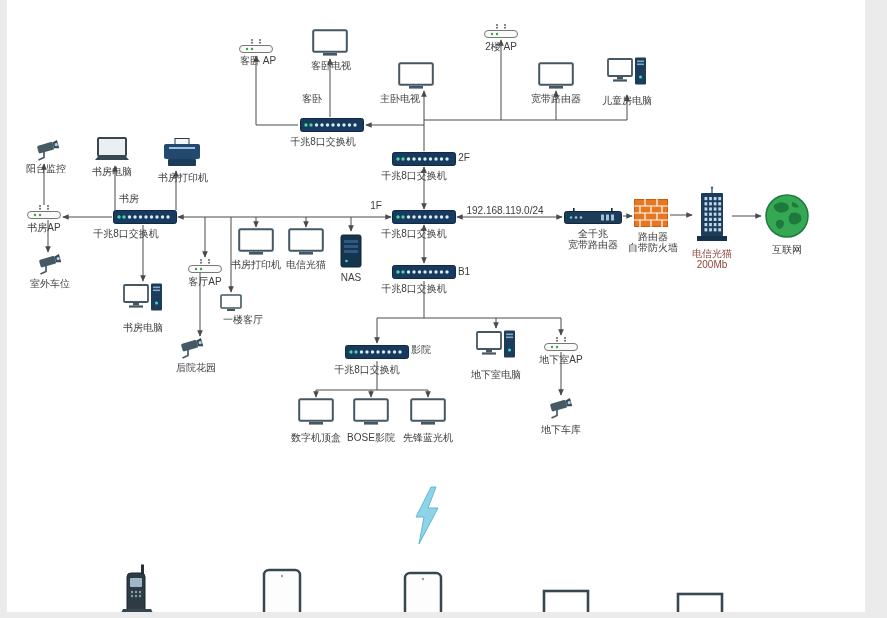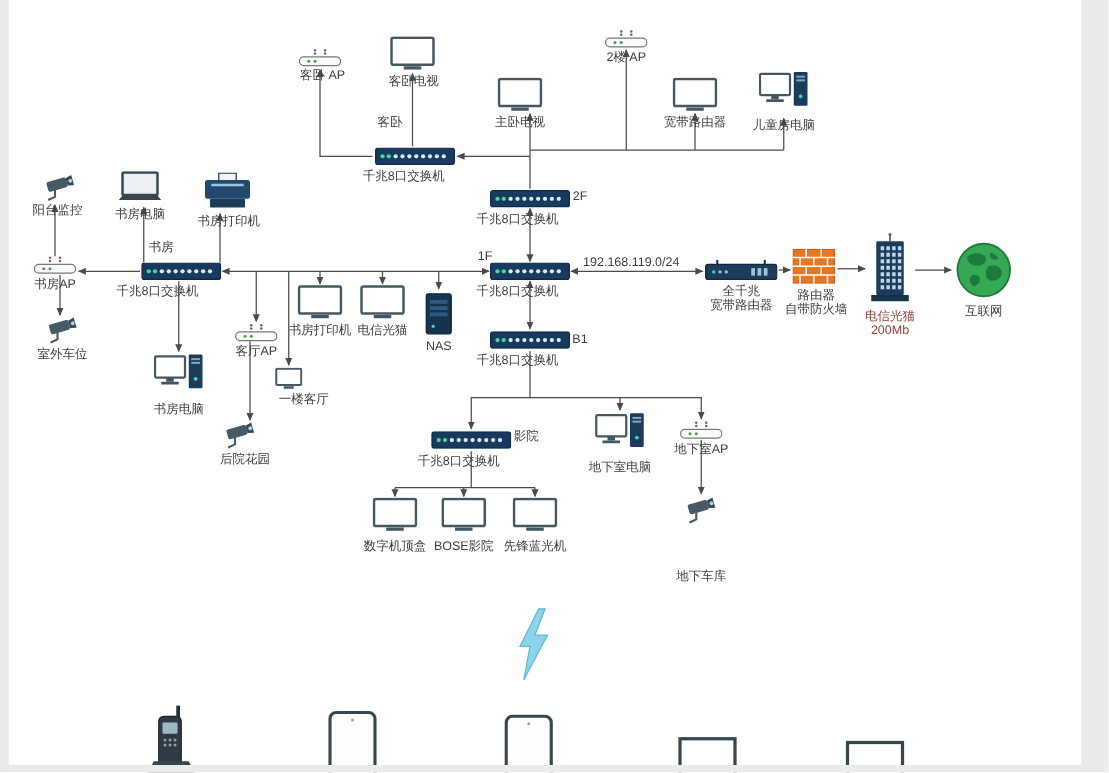--- a/index.html
+++ b/index.html
@@ -92,21 +92,21 @@
           <circle cx="21" cy="4.2" r="1" fill="#666"></circle>
           <rect x="0.5" y="7" width="33" height="7" rx="3.5" fill="#fafafa" stroke="#777"></rect>
           <circle cx="8" cy="10.5" r="1.2" fill="#43a047"></circle>
           <circle cx="13" cy="10.5" r="1.2" fill="#43a047"></circle>
         </svg></span></div>
     <div class="nlabel" style="left: 501px; top: 41px;">2楼 AP</div>
     <div class="node" style="left: 416px; top: 76px;"><span class="icon"><svg width="36" height="28" viewBox="0 0 36 28">
           <rect x="1.2" y="1.2" width="33.6" height="21.6" rx="1.5" fill="#ffffff" stroke="#445763" stroke-width="2"></rect>
           <rect x="11" y="24" width="14" height="2.6" fill="#445763"></rect>
         </svg></span></div>
-    <div class="nlabel" style="left: 416px; top: 93px;">主卧电视</div>
+    <div class="nlabel" style="left: 400px; top: 93px;">主卧电视</div>
     <div class="node" style="left: 556px; top: 76px;"><span class="icon"><svg width="36" height="28" viewBox="0 0 36 28">
           <rect x="1.2" y="1.2" width="33.6" height="21.6" rx="1.5" fill="#ffffff" stroke="#445763" stroke-width="2"></rect>
           <rect x="11" y="24" width="14" height="2.6" fill="#445763"></rect>
         </svg></span></div>
     <div class="nlabel" style="left: 556px; top: 93px;">宽带路由器</div>
     <div class="node" style="left: 627px; top: 74px;"><span class="icon"><svg width="40" height="36" viewBox="0 0 40 36">
           <rect x="1" y="3" width="24" height="17" rx="1" fill="#ffffff" stroke="#445763" stroke-width="1.8"></rect>
           <rect x="10" y="20" width="6" height="3.4" fill="#445763"></rect>
           <rect x="6" y="23.4" width="14" height="2.2" fill="#445763"></rect>
           <rect x="28" y="1.5" width="11" height="27" rx="1" fill="#1d3c5a"></rect>
@@ -151,21 +151,21 @@
           <circle cx="16.5" cy="7" r="1.7" fill="#d8ecf4"></circle>
           <circle cx="22" cy="7" r="1.7" fill="#d8ecf4"></circle>
           <circle cx="27.5" cy="7" r="1.7" fill="#d8ecf4"></circle>
           <circle cx="33" cy="7" r="1.7" fill="#d8ecf4"></circle>
           <circle cx="38.5" cy="7" r="1.7" fill="#d8ecf4"></circle>
           <circle cx="44" cy="7" r="1.7" fill="#d8ecf4"></circle>
           <circle cx="49.5" cy="7" r="1.7" fill="#d8ecf4"></circle>
           <circle cx="55" cy="7" r="1.7" fill="#d8ecf4"></circle>
         </svg></span></div>
     <div class="nlabel" style="left: 414px; top: 228px;">千兆8口交换机</div>
-    <div class="nlabel" style="left: 388px; top: 200px;">1F</div>
+    <div class="nlabel" style="left: 376px; top: 200px;">1F</div>
     <div class="nlabel" style="left: 505px; top: 205px;">192.168.119.0/24</div>
     <div class="node" style="left: 424px; top: 272px;"><span class="icon"><svg width="64" height="14" viewBox="0 0 64 14">
           <rect x="0.5" y="0.5" width="63" height="13" rx="2" fill="#173a5e" stroke="#0e2a46"></rect>
           <circle cx="6" cy="7" r="1.7" fill="#4bd6a0"></circle>
           <circle cx="11" cy="7" r="1.7" fill="#4bd6a0"></circle>
           <circle cx="16.5" cy="7" r="1.7" fill="#d8ecf4"></circle>
           <circle cx="22" cy="7" r="1.7" fill="#d8ecf4"></circle>
           <circle cx="27.5" cy="7" r="1.7" fill="#d8ecf4"></circle>
           <circle cx="33" cy="7" r="1.7" fill="#d8ecf4"></circle>
           <circle cx="38.5" cy="7" r="1.7" fill="#d8ecf4"></circle>
@@ -395,21 +395,21 @@
         </svg></span></div>
     <div class="nlabel" style="left: 561px; top: 354px;">地下室AP</div>
     <div class="node" style="left: 561px; top: 408px;"><span class="icon"><svg width="26" height="24" viewBox="0 0 26 24">
           <g transform="rotate(-16 13 9)">
             <rect x="2.5" y="5" width="16" height="8" rx="1.5" fill="#455a64"></rect>
             <path d="M18.5 6 L23.5 4.8 L23.5 13.2 L18.5 12 Z" fill="#37474f"></path>
             <circle cx="21.5" cy="9" r="1.6" fill="#a6d4f2"></circle>
           </g>
           <path d="M9 13.5 L9 19.5 L3.5 22" fill="none" stroke="#455a64" stroke-width="1.7"></path>
         </svg></span></div>
-    <div class="nlabel" style="left: 561px; top: 424px; margin-top: 32px;">地下车库</div>
+    <div class="nlabel" style="left: 561px; top: 424px;">地下车库</div>
     <div class="node" style="left: 316px; top: 412px;"><span class="icon"><svg width="36" height="28" viewBox="0 0 36 28">
           <rect x="1.2" y="1.2" width="33.6" height="21.6" rx="1.5" fill="#ffffff" stroke="#445763" stroke-width="2"></rect>
           <rect x="11" y="24" width="14" height="2.6" fill="#445763"></rect>
         </svg></span></div>
     <div class="nlabel" style="left: 316px; top: 432px;">数字机顶盒</div>
     <div class="node" style="left: 371px; top: 412px;"><span class="icon"><svg width="36" height="28" viewBox="0 0 36 28">
           <rect x="1.2" y="1.2" width="33.6" height="21.6" rx="1.5" fill="#ffffff" stroke="#445763" stroke-width="2"></rect>
           <rect x="11" y="24" width="14" height="2.6" fill="#445763"></rect>
         </svg></span></div>
     <div class="nlabel" style="left: 371px; top: 432px;">BOSE影院</div>

